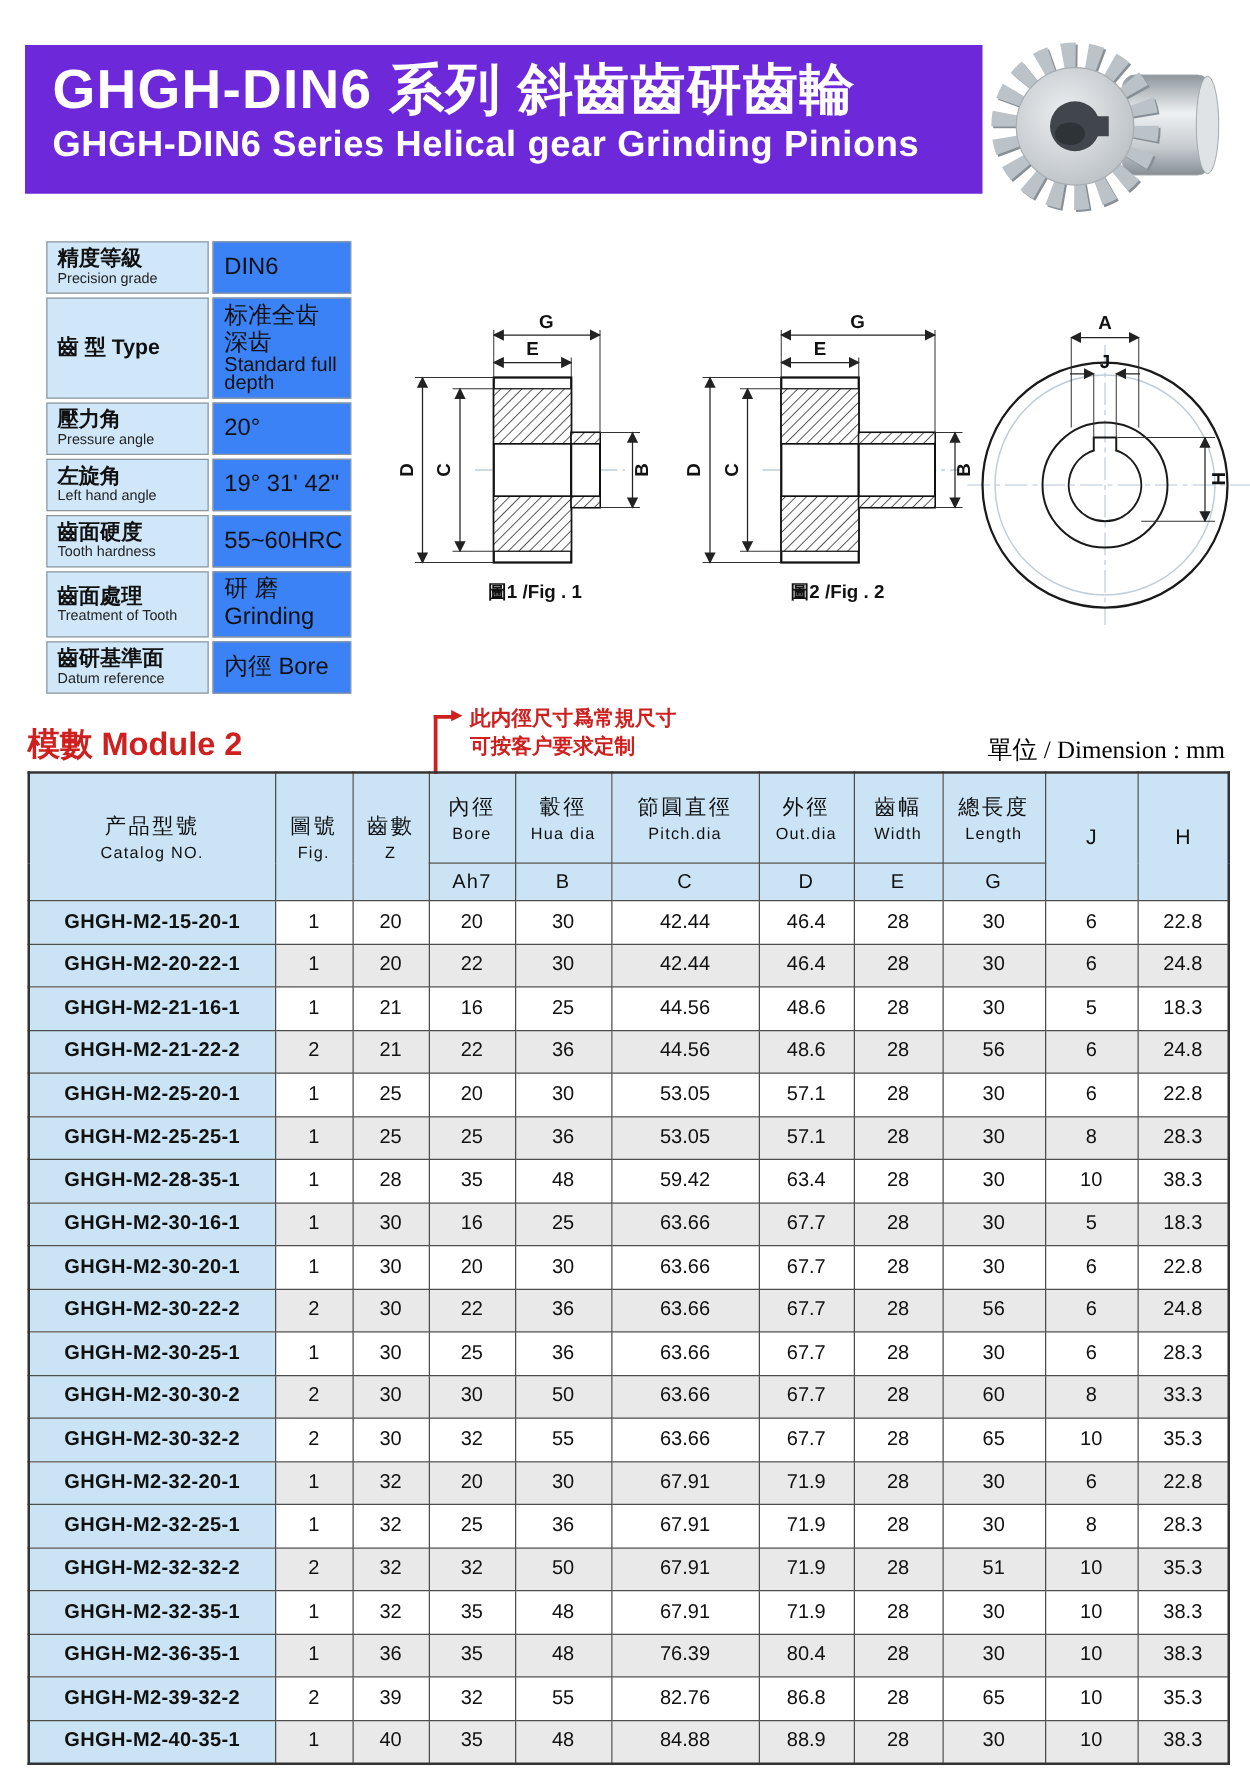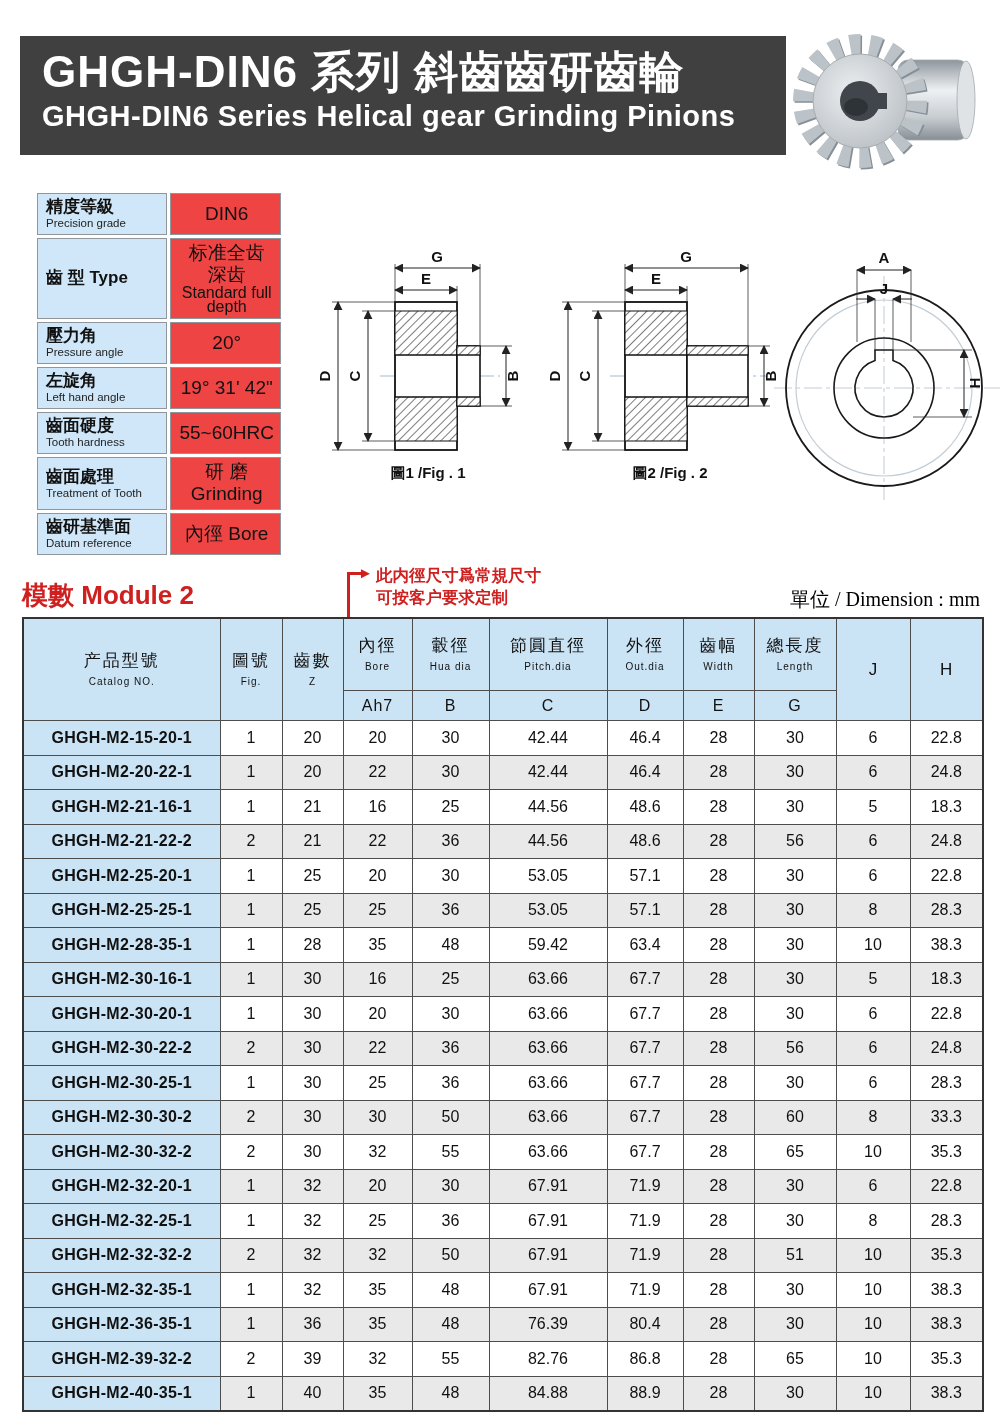--- a/index.html
+++ b/index.html
@@ -4,38 +4,38 @@
 <style>
   html,body{margin:0;padding:0;}
   body{
     width:1000px;height:1425px;background:#ffffff;position:relative;
     font-family:"Liberation Sans","DejaVu Sans",sans-serif;color:#111;
     overflow:hidden;
   }
   
   .banner{
     position:absolute;left:20px;top:36px;width:960px;height:119px;
-    background:#404040;box-sizing:border-box;padding:10px 0 0 22px;color:#fff;
+    background:#6d28d9;box-sizing:border-box;padding:10px 0 0 22px;color:#fff;
   }
   .banner .title{font-size:44px;font-weight:bold;letter-spacing:1px;line-height:52px;white-space:nowrap;}
   .banner .subtitle{font-size:29px;font-weight:bold;letter-spacing:0.5px;line-height:36px;white-space:nowrap;}
   .gear-photo{
     position:absolute;left:786px;top:22px;width:198px;height:158px;
     background:#ffffff;border-radius:8px;
   }
   
   .spec-table{
     position:absolute;left:34px;top:190px;width:250px;
     border-collapse:separate;border-spacing:3px;
   }
   .spec-table td{border:1px solid #8f969c;vertical-align:middle;padding:3px 6px 4px 8px;height:32px;}
   .spec-label{background:#cfe7f8;width:124px;}
   .spec-label .zh{font-weight:bold;font-size:17px;line-height:20px;color:#111;}
   .spec-label .en{font-size:11.5px;line-height:13px;color:#222;}
-  .spec-value{background:#ef4444;text-align:center;}
+  .spec-value{background:#3b82f6;}
   .spec-value .v-main{font-size:19px;line-height:22px;color:#111;}
   .spec-value .v-sub{font-size:16px;line-height:14px;color:#111;}
   
   .drawings{position:absolute;left:300px;top:250px;width:700px;height:290px;}
   .dimtxt{font-size:15px;font-weight:bold;fill:#111;}
   .cap{font-size:15px;font-weight:bold;fill:#111;}
   
   .module-label{position:absolute;left:22px;top:578px;font-size:26px;font-weight:bold;color:#cf2020;white-space:nowrap;}
   .note-elbow{position:absolute;left:347px;top:572px;width:14px;height:46px;
     border-left:3px solid #cf2020;border-top:3px solid #cf2020;}
@@ -49,21 +49,21 @@
     border:2px solid #333;
   }
   .cat-table th,.cat-table td{
     border:1px solid #4d4d4d;text-align:center;vertical-align:middle;
     padding:0;overflow:hidden;white-space:nowrap;
   }
   .cat-table thead th{background:#cbe4f5;font-weight:normal;}
   .cat-table tr.h1 th{height:71px;}
   .cat-table tr.h2 th{height:29px;font-size:16px;letter-spacing:1px;}
   .hz{font-size:17px;letter-spacing:2px;line-height:23px;}
-  .he{font-size:10px;letter-spacing:1px;line-height:19px;}
+  .he{font-size:13px;letter-spacing:1px;line-height:19px;}
   .hbig{font-size:17px;}
   .cat-table tbody td{height:33.5px;font-size:16px;background:#ffffff;}
   .cat-table tbody td.cat{background:#cbe4f5;font-weight:bold;font-size:16px;letter-spacing:0.3px;}
   .cat-table tbody tr.even td:not(.cat){background:#e9e9e9;}
 </style>
 </head>
 <body>
 
 <div class="banner">
   <div class="title">GHGH-DIN6 系列 斜齒齒研齒輪</div>

